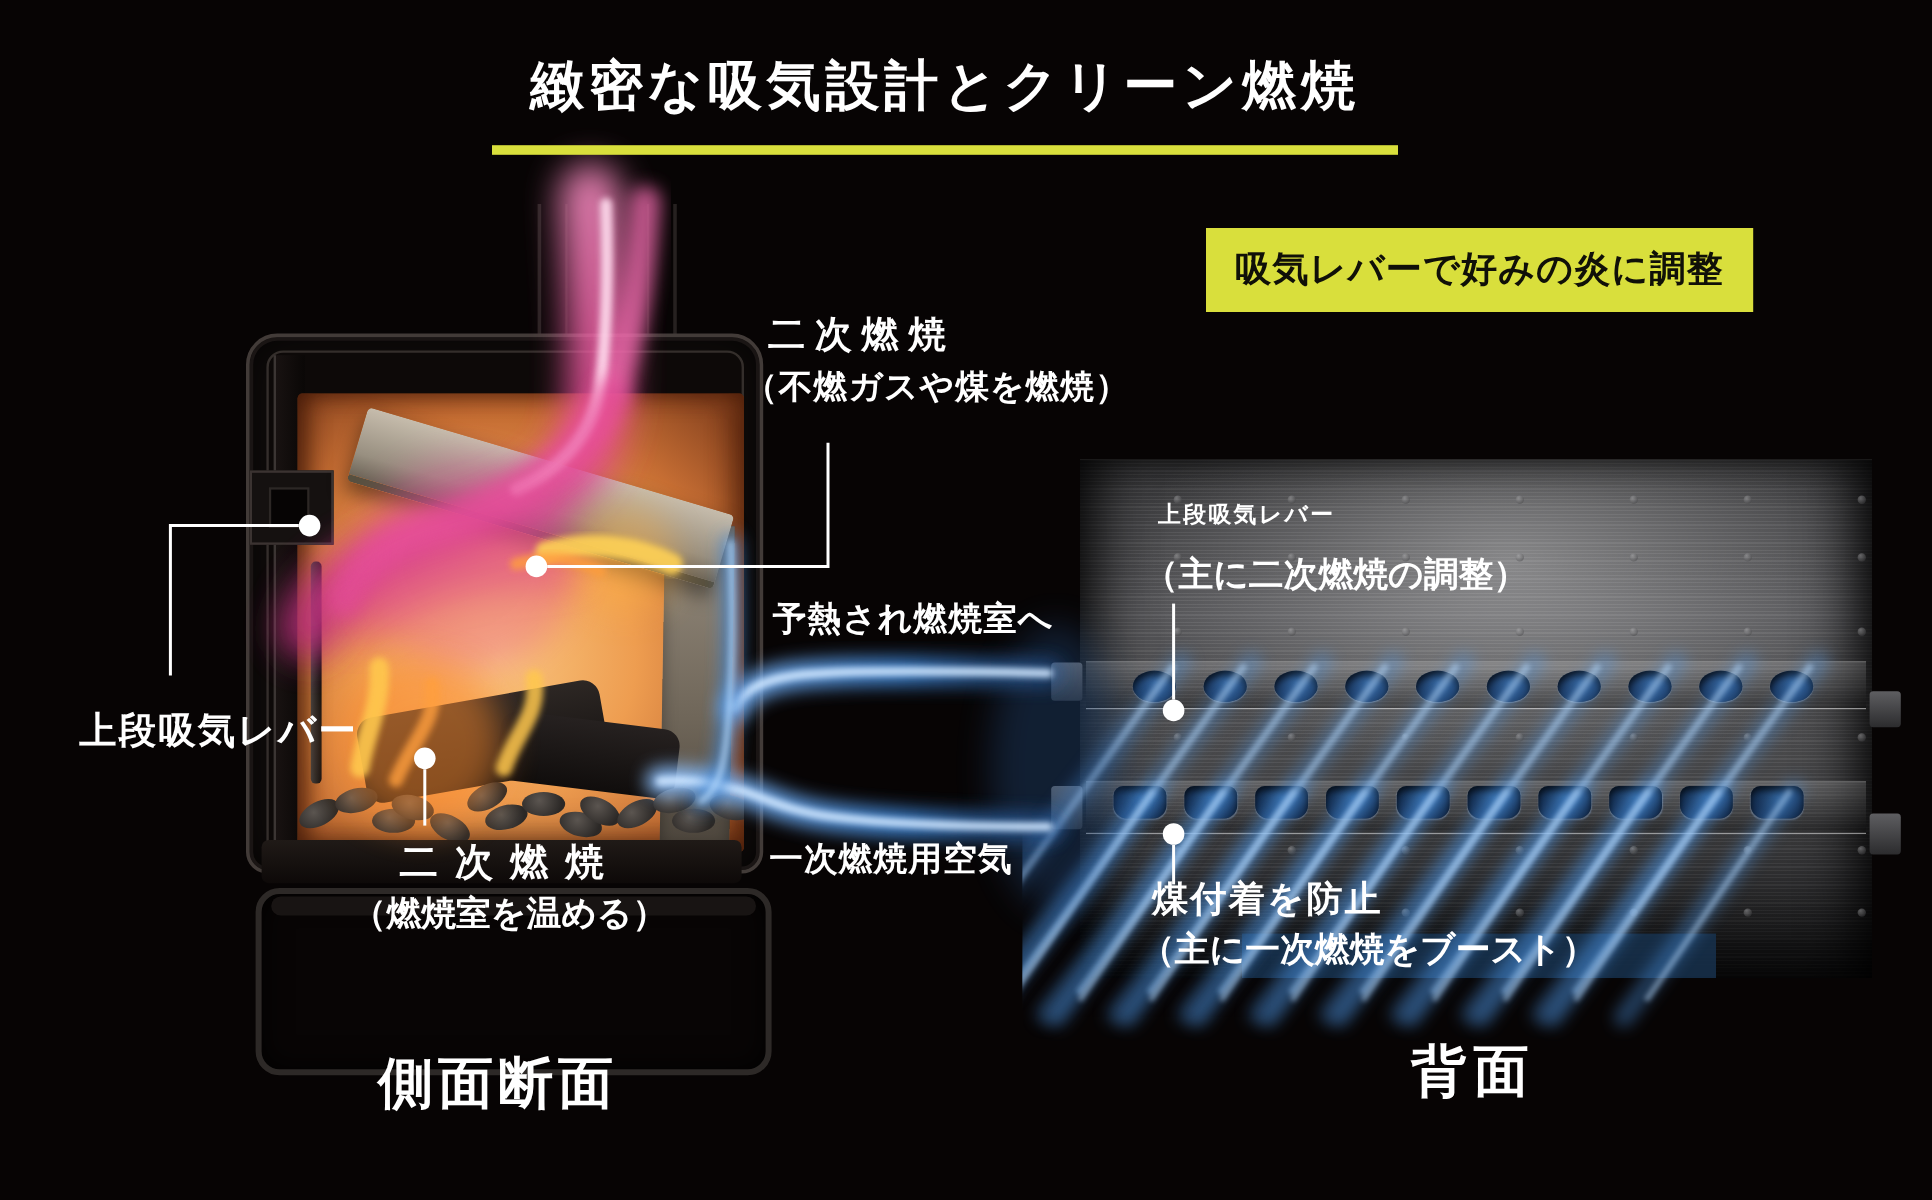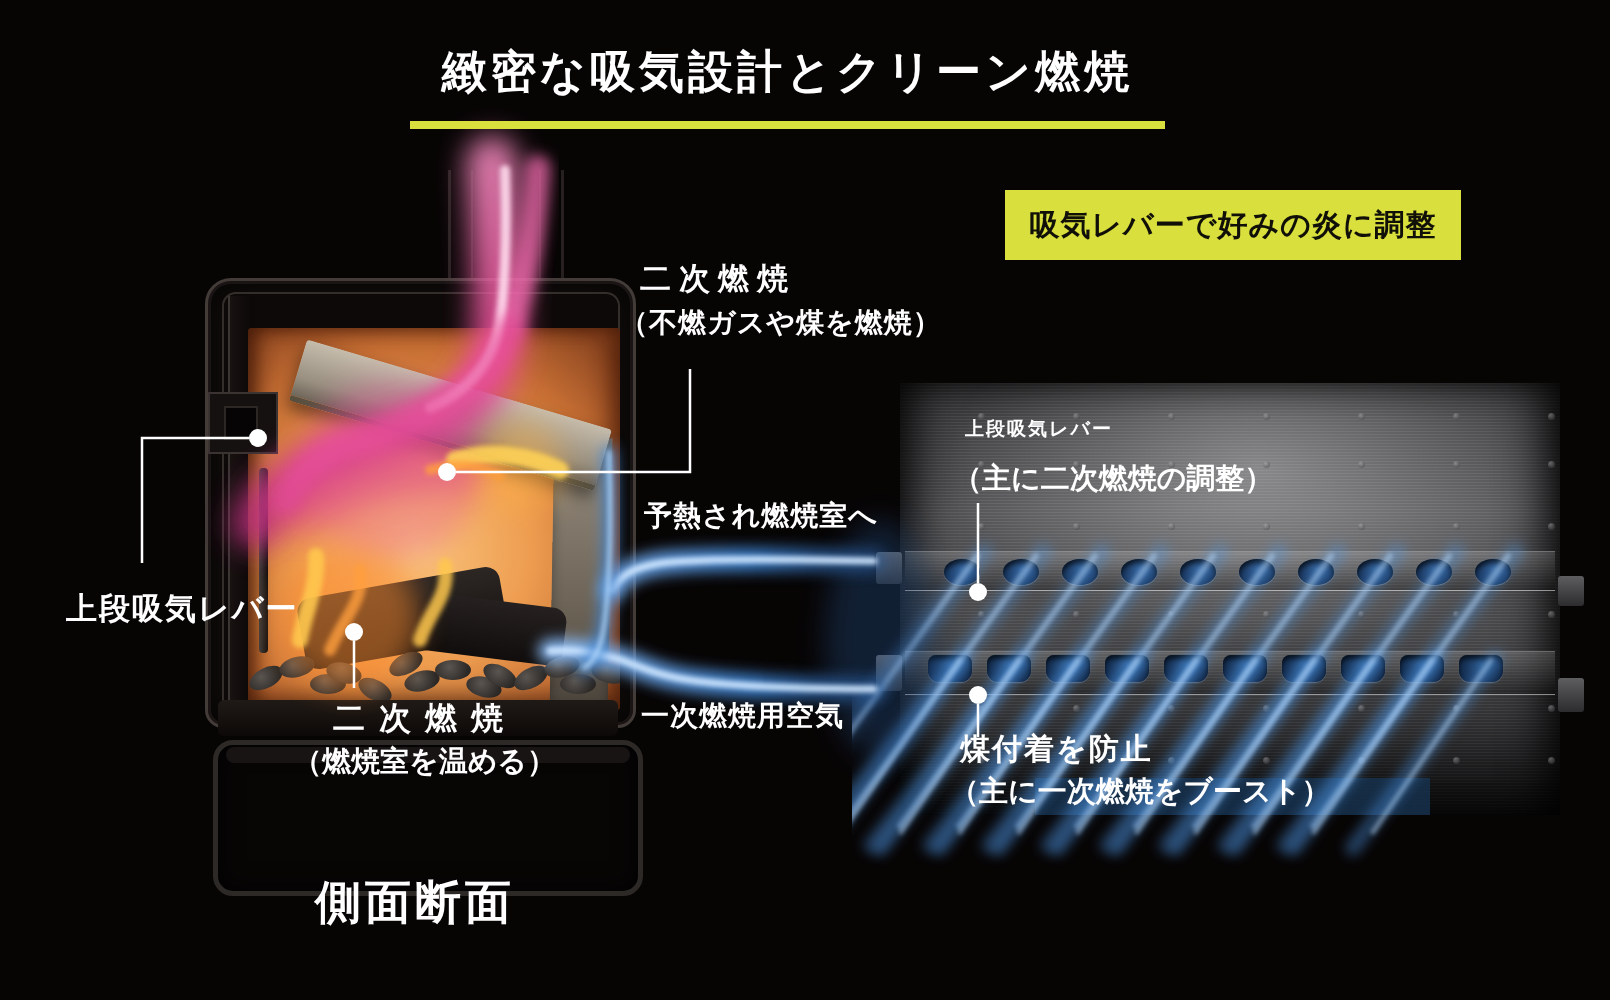--- a/index.html
+++ b/index.html
@@ -354,14 +354,15 @@
   <div class="lbl lbl-primary-air">一次燃焼用空気</div>
   <div class="lbl lbl-aircurtain-title">上段吸気レバー</div>
   <div class="lbl lbl-primary-title">二次燃焼</div>
   <div class="lbl lbl-primary-note">（燃焼室を温める）</div>
   <div class="lbl caption-side">側面断面</div>
 
   <div class="lbl lbl-upper-title">上段吸気レバー</div>
   <div class="lbl lbl-upper-note">（主に二次燃焼の調整）</div>
   <div class="lbl lbl-lower-title">煤付着を防止</div>
   <div class="lbl lbl-lower-note">（主に一次燃焼をブースト）</div>
+  <div class="lbl caption-back">背面</div>
 
 </div>
 
 </body></html>

